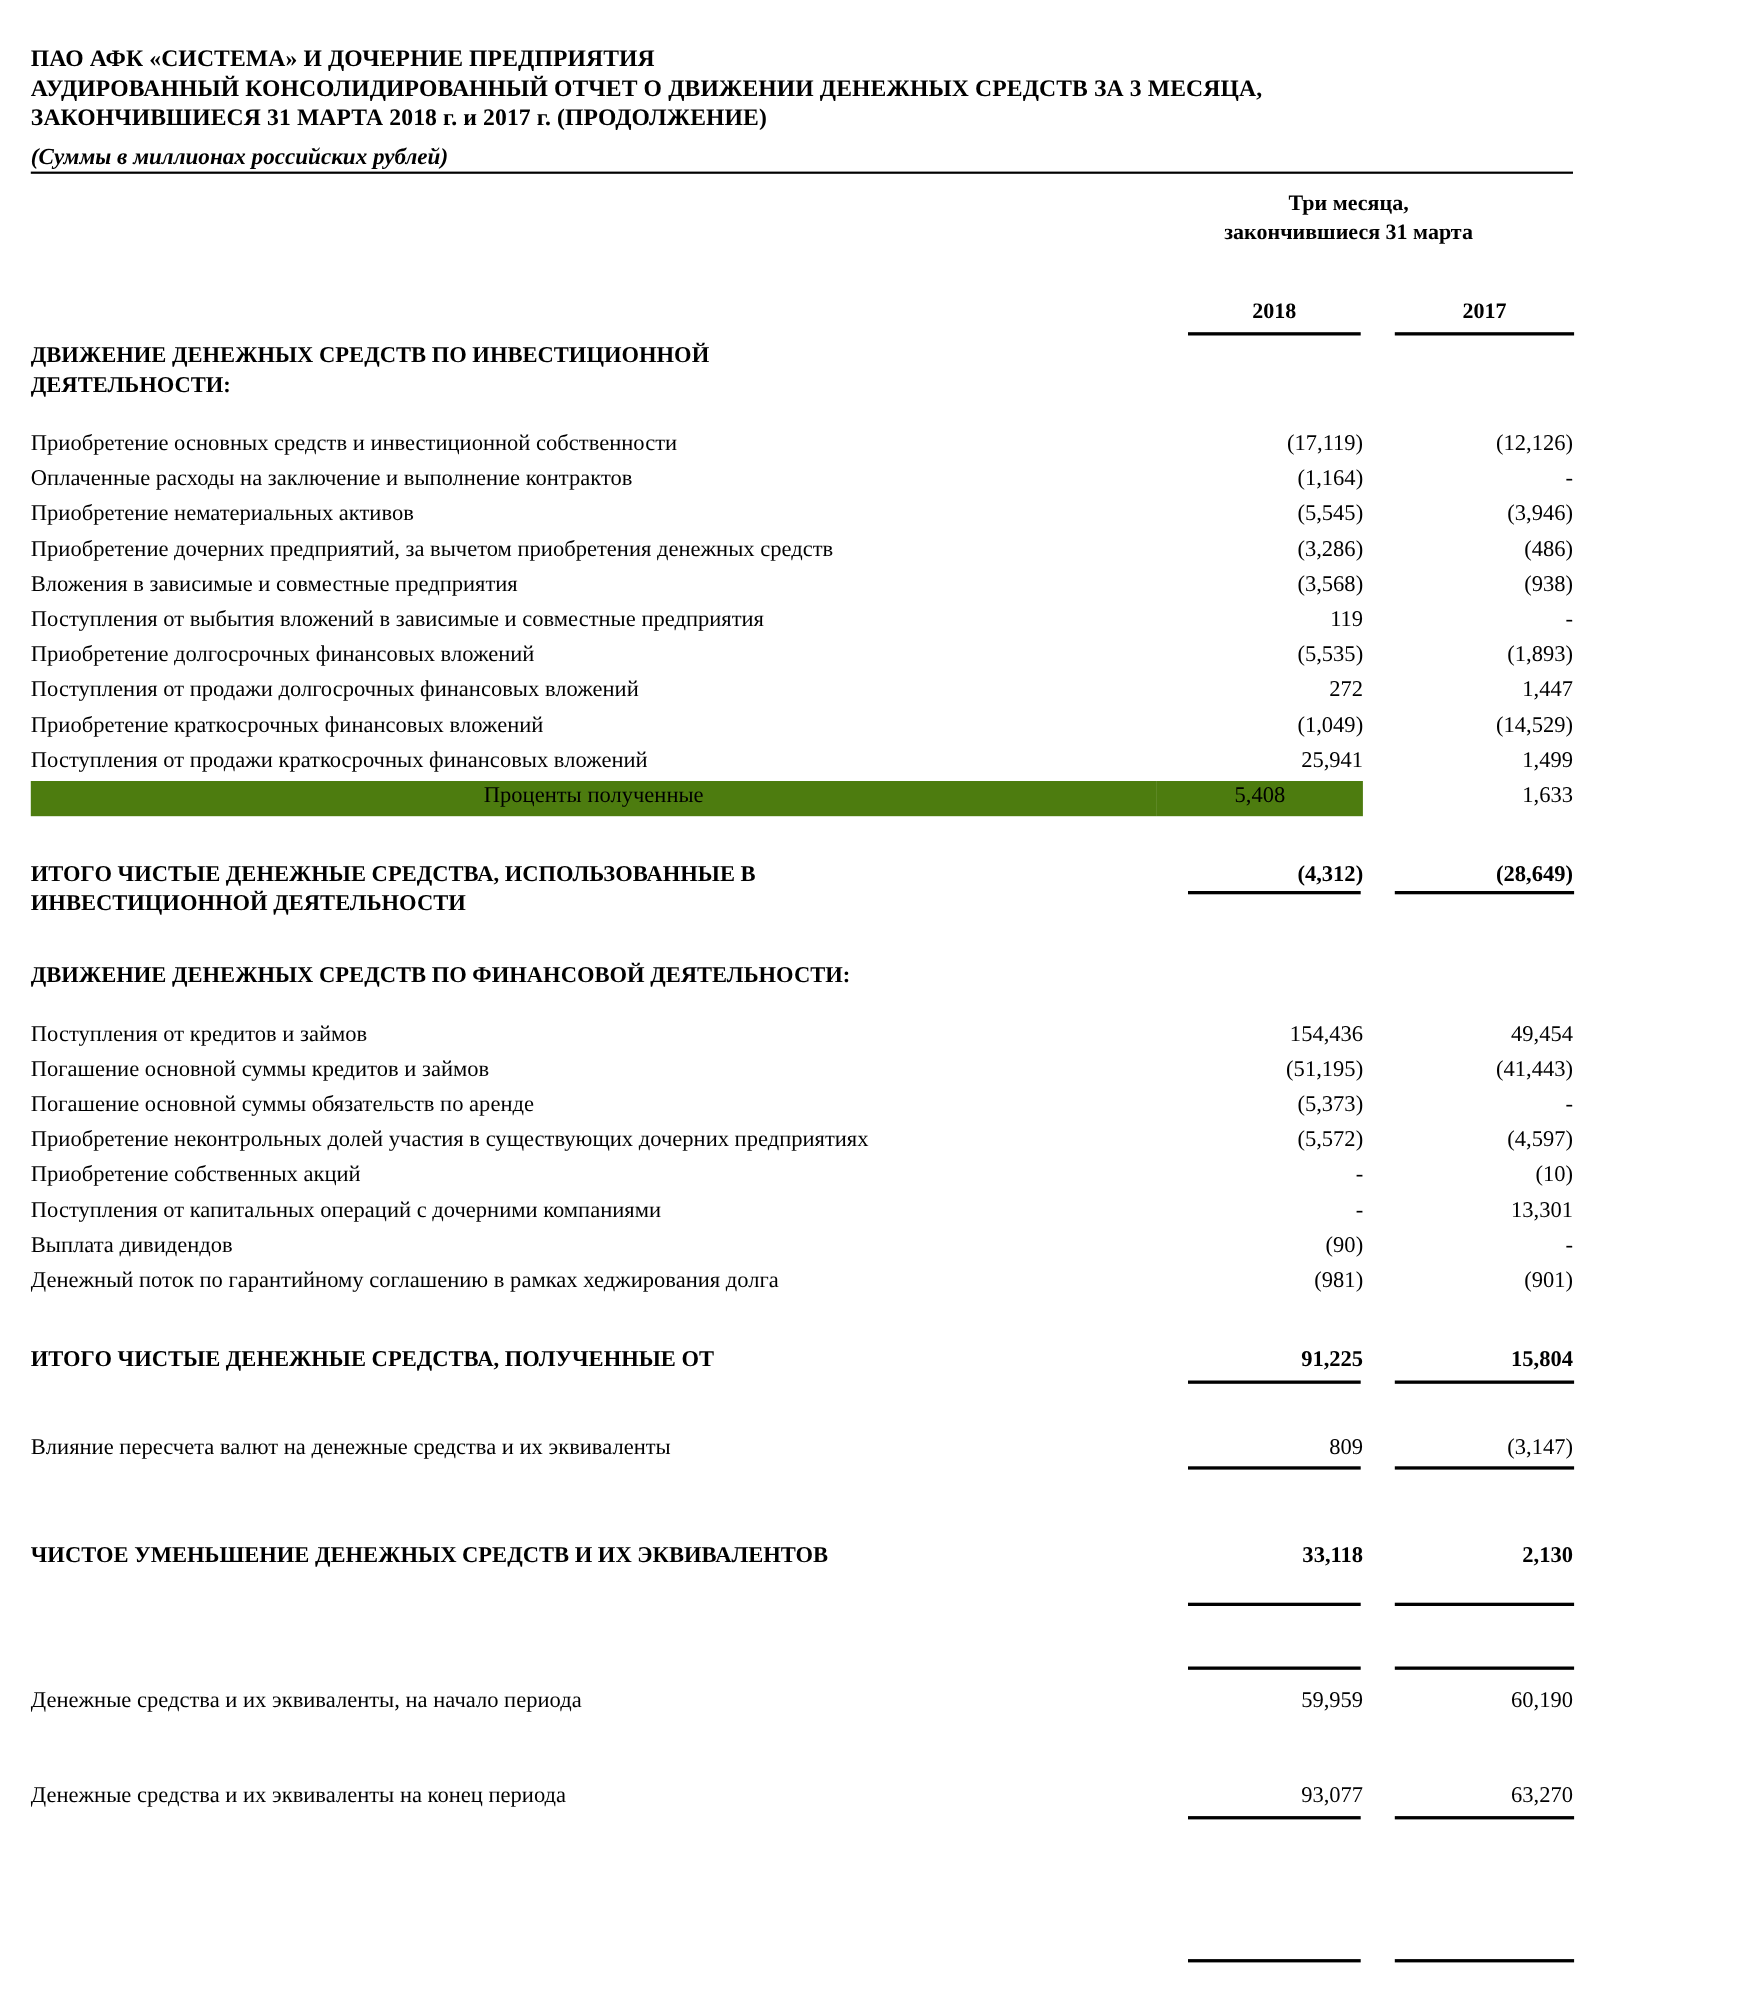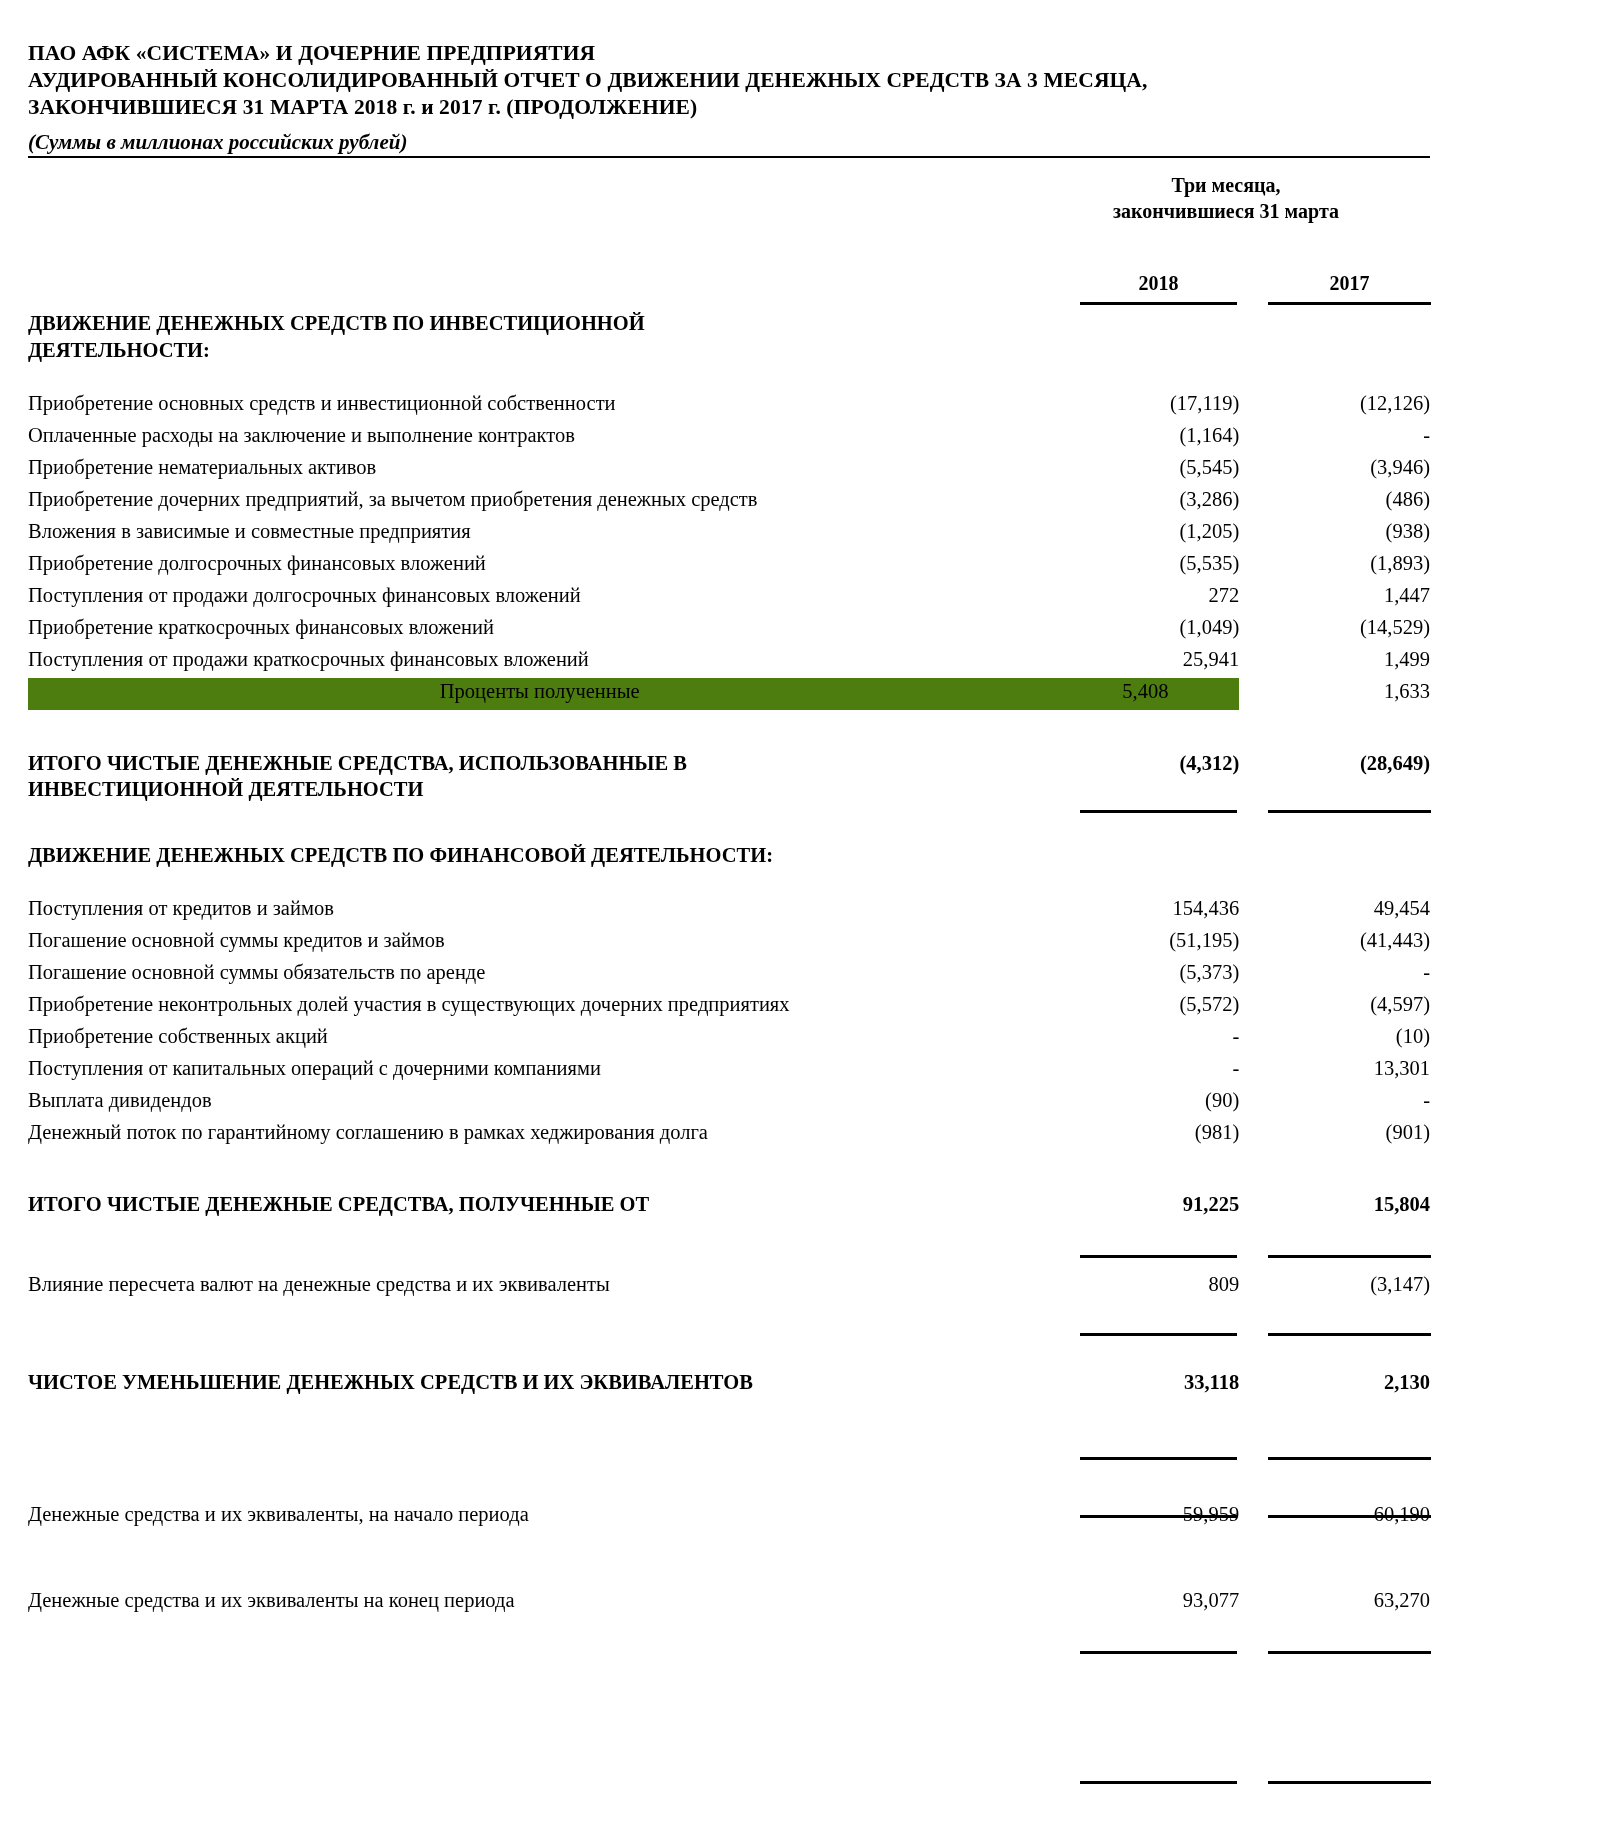--- a/index.html
+++ b/index.html
@@ -212,22 +212,27 @@
         <td class="c-v1">(5,545)</td>
         <td class="c-v2">(3,946)</td>
       </tr>
       <tr class="item">
         <td class="c-label">Приобретение дочерних предприятий, за вычетом приобретения денежных средств</td>
         <td class="c-v1">(3,286)</td>
         <td class="c-v2">(486)</td>
       </tr>
       <tr class="item">
         <td class="c-label">Вложения в зависимые и совместные предприятия</td>
-        <td class="c-v1">(1,205)</td>
+        <td class="c-v1">(3,568)</td>
         <td class="c-v2">(938)</td>
+      </tr>
+      <tr class="item">
+        <td class="c-label">Поступления от выбытия вложений в зависимые и совместные предприятия</td>
+        <td class="c-v1">119</td>
+        <td class="c-v2">-</td>
       </tr>
       <tr class="item">
         <td class="c-label">Приобретение долгосрочных финансовых вложений</td>
         <td class="c-v1">(5,535)</td>
         <td class="c-v2">(1,893)</td>
       </tr>
       <tr class="item">
         <td class="c-label">Поступления от продажи долгосрочных финансовых вложений</td>
         <td class="c-v1">272</td>
         <td class="c-v2">1,447</td>

